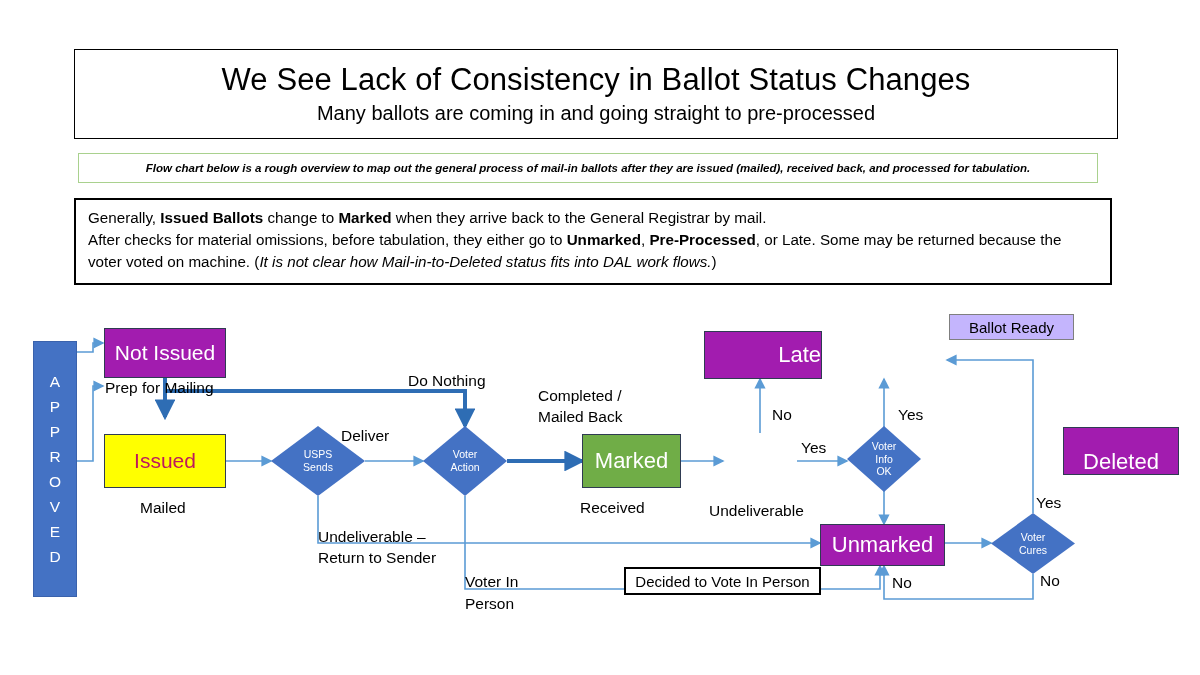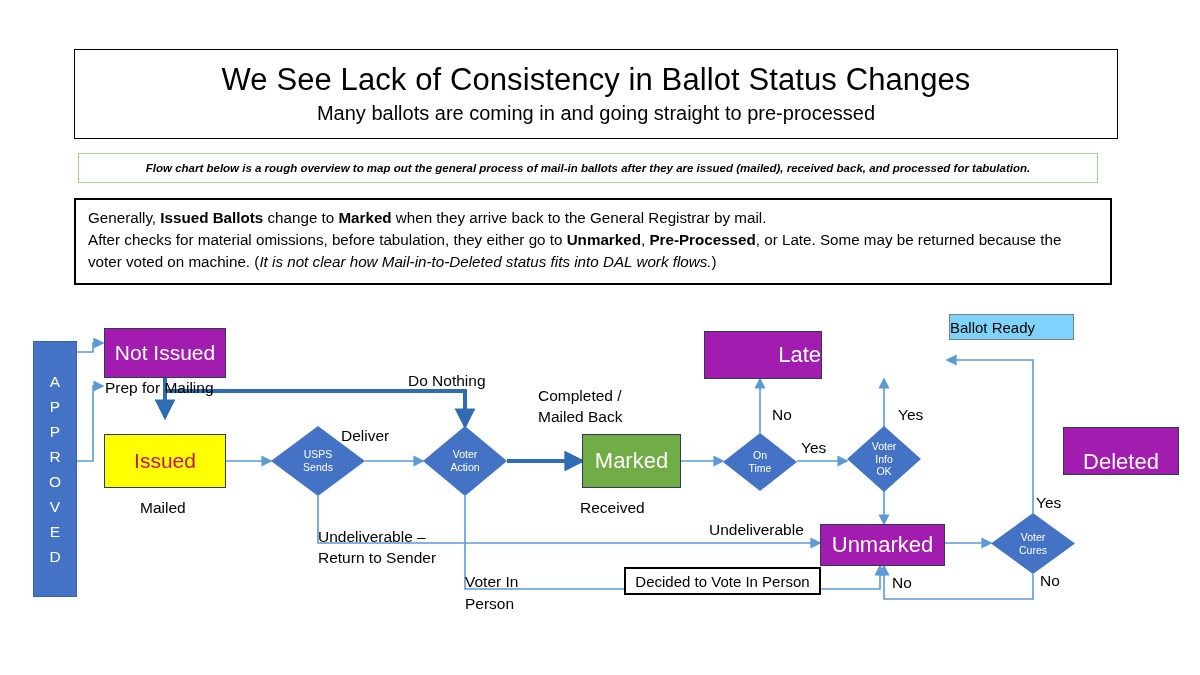--- a/index.html
+++ b/index.html
@@ -42,22 +42,22 @@
             font-size:15.5px;letter-spacing:0;line-height:1.62;}
 
   
   .diamond{position:absolute;}
   .diamond .dshape{position:absolute;inset:0;background:#4472C4;
         clip-path:polygon(50% 0%,100% 50%,50% 100%,0% 50%);}
   .diamond .dlabel{position:absolute;inset:0;display:flex;flex-direction:column;align-items:center;
         justify-content:center;color:#fff;font-size:10.5px;line-height:1.2;font-weight:400;z-index:2;}
 
   
-  .callout{border:1.5px solid #7F7F7F;background:#7dd3fc;display:flex;align-items:center;
-           font-size:15px;color:#000;}
+  .callout{border:1.5px solid #7F7F7F;background:#c4b5fd;display:flex;align-items:center;
+           justify-content:center;font-size:15px;color:#000;}
   .callout-bk{border:2.2px solid #000;background:#fff;display:flex;align-items:center;
               justify-content:center;font-size:15px;color:#000;}
 
   
   .lbl{font-size:15.5px;color:#000;white-space:pre;line-height:1.18;}
 
   svg.wires{position:absolute;left:0;top:0;width:1200px;height:675px;overflow:visible;}
 </style>
 </head>
 <body>
@@ -165,27 +165,20 @@
       <span>Voter</span>
       <span>Action</span>
     </div>
   </div>
 
   <div class="abs node green n-big" style="left:582px;top:413px;width:99px;height:54px;">
     <span>Marked</span>
   </div>
   <div class="abs lbl" style="left:580px;top:478px;">Received</div>
 
-  <div class="abs diamond" style="left:723px;top:412px;width:74px;height:58px;">
-    <div class="dshape"></div>
-    <div class="dlabel">
-      <span>On</span>
-      <span>Time</span>
-    </div>
-  </div>
 
   <div class="abs node red n-big" style="left:704px;top:310px;width:118px;height:48px;justify-content:flex-end;">
     <span>Late</span>
   </div>
 
   <div class="abs diamond" style="left:847px;top:405px;width:74px;height:66px;">
     <div class="dshape"></div>
     <div class="dlabel">
       <span>Voter</span>
       <span>Info</span>
@@ -224,21 +217,21 @@
 
   <div class="abs lbl" style="left:318px;top:507px;">Undeliverable –</div>
   <div class="abs lbl" style="left:318px;top:528px;">Return to Sender</div>
 
   <div class="abs lbl" style="left:538px;top:366px;">Completed /</div>
   <div class="abs lbl" style="left:538px;top:387px;">Mailed Back</div>
 
   <div class="abs lbl" style="left:465px;top:552px;">Voter In</div>
   <div class="abs lbl" style="left:465px;top:574px;">Person</div>
 
-  <div class="abs lbl" style="left:709px;top:500px;">Undeliverable</div>
+  <div class="abs lbl" style="left:709px;top:481px;">Undeliverable</div>
 
   <div class="abs lbl" style="left:772px;top:385px;">No</div>
 
   <div class="abs lbl" style="left:801px;top:418px;">Yes</div>
 
   <div class="abs lbl" style="left:898px;top:385px;">Yes</div>
 
   <div class="abs lbl" style="left:1036px;top:473px;">Yes</div>
 
   <div class="abs lbl" style="left:1040px;top:551px;">No</div>

